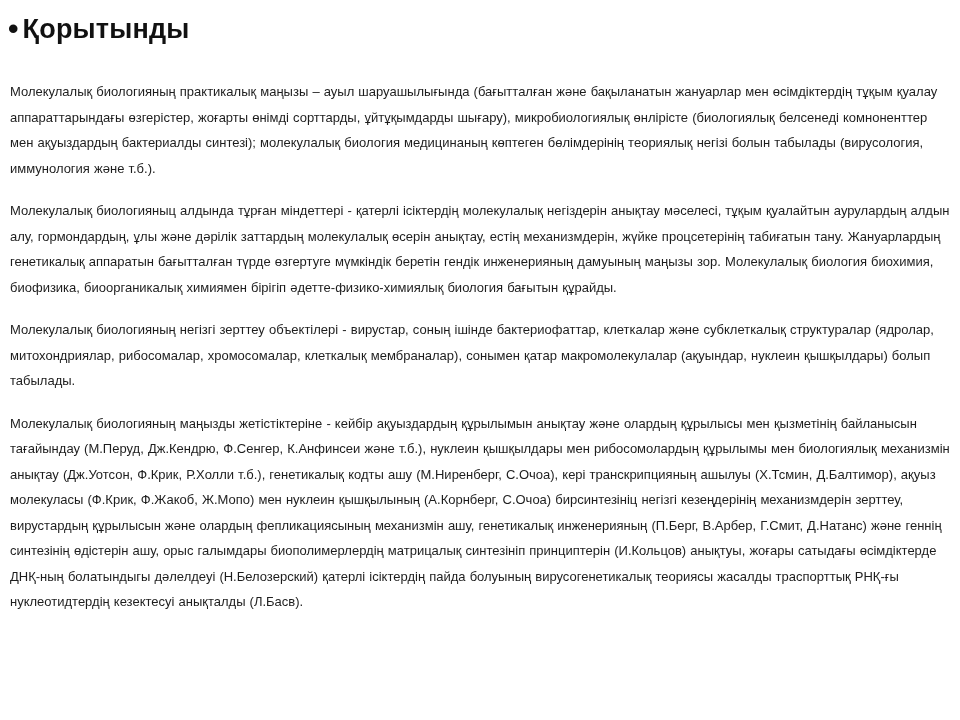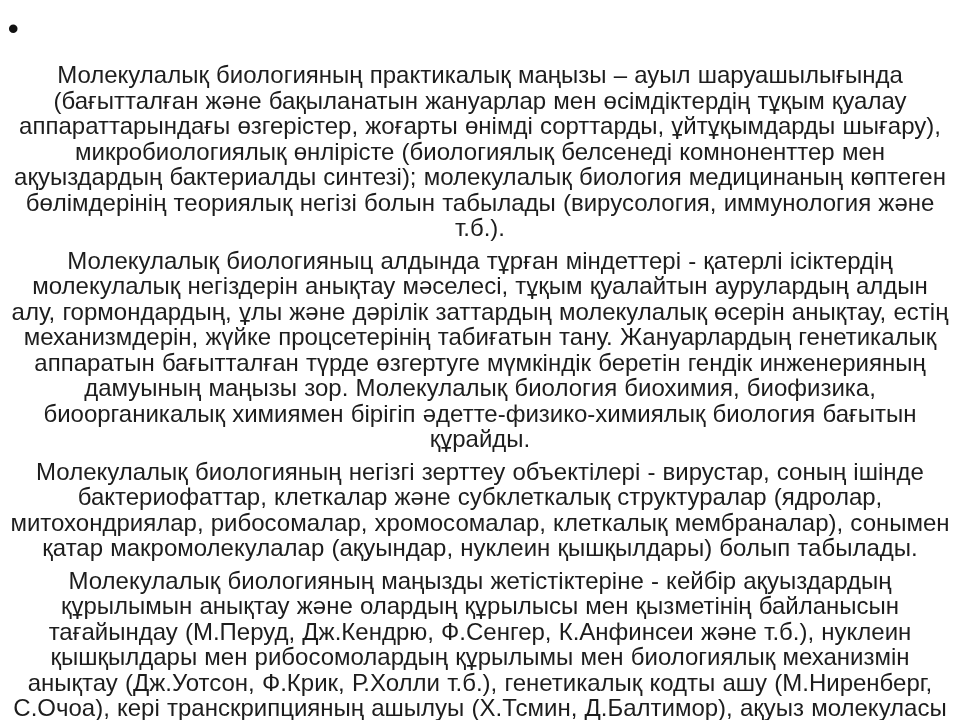--- a/index.html
+++ b/index.html
@@ -32,34 +32,35 @@
     font-size: 27px;
     line-height: 34px;
     font-weight: 700;
     color: #111111;
     letter-spacing: 0.2px;
   }
   .body-text {
     padding: 16px 10px 0 10px;
   }
   .body-text p {
-    margin: 0 0 7px 0;
-    font-size: 24px;
+    margin: 17px 0 7px 0;
+    font-size: 13px;
     line-height: 25.5px;
     color: #1d1d1d;
-    text-align: center;
+    text-align: left;
     word-spacing: 0.5px;
   }
 </style>
 </head>
 <body>
 
 <div class="slide">
   <div class="title-row">
     <span class="bullet-glyph">•</span>
+    <span class="slide-title">Қорытынды</span>
   </div>
 
   <div class="body-text">
     <p>Молекулалық биологияның практикалық маңызы – ауыл шаруашылығында (бағытталған және бақыланатын жануарлар мен өсімдіктердің тұқым қуалау аппараттарындағы өзгерістер, жоғарты өнімді сорттарды, ұйтұқымдарды шығару), микробиологиялық өнлірісте (биологиялық белсенеді комноненттер мен ақуыздардың бактериалды синтезі); молекулалық биология медицинаның көптеген бөлімдерінің теориялық негізі болын табылады (вирусология, иммунология және т.б.).</p>
     <p>Молекулалық биологияныц алдында тұрған міндеттері - қатерлі ісіктердің молекулалық негіздерін анықтау мәселесі, тұқым қуалайтын аурулардың алдын алу, гормондардың, ұлы және дәрілік заттардың молекулалық өсерін анықтау, естің механизмдерін, жүйке процсетерінің табиғатын тану. Жануарлардың генетикалық аппаратын бағытталған түрде өзгертуге мүмкіндік беретін гендік инженерияның дамуының маңызы зор. Молекулалық биология биохимия, биофизика, биоорганикалық химиямен бірігіп әдетте-физико-химиялық биология бағытын құрайды.</p>
     <p>Молекулалық биологияның негізгі зерттеу объектілері - вирустар, соның ішінде бактериофаттар, клеткалар және субклеткалық структуралар (ядролар, митохондриялар, рибосомалар, хромосомалар, клеткалық мембраналар), сонымен қатар макромолекулалар (ақуындар, нуклеин қышқылдары) болып табылады.</p>
     <p>Молекулалық биологияның маңызды жетістіктеріне - кейбір ақуыздардың құрылымын анықтау және олардың құрылысы мен қызметінің байланысын тағайындау (М.Перуд, Дж.Кендрю, Ф.Сенгер, К.Анфинсеи және т.б.), нуклеин қышқылдары мен рибосомолардың құрылымы мен биологиялық механизмін анықтау (Дж.Уотсон, Ф.Крик, Р.Холли т.б.), генетикалық кодты ашу (М.Ниренберг, С.Очоа), кері транскрипцияның ашылуы (Х.Тсмин, Д.Балтимор), ақуыз молекуласы (Ф.Крик, Ф.Жакоб, Ж.Мопо) мен нуклеин қышқылының (А.Корнберг, С.Очоа) бирсинтезініц негізгі кезеңдерінің механизмдерін зерттеу, вирустардың құрылысын және олардың фепликациясының механизмін ашу, генетикалық инженерияның (П.Берг, В.Арбер, Г.Смит, Д.Натанс) және геннің синтезінің өдістерін ашу, орыс галымдары биополимерлердің матрицалық синтезініп принциптерін (И.Кольцов) анықтуы, жоғары сатыдағы өсімдіктерде ДНҚ-ның болатындыгы дәлелдеуі (Н.Белозерский) қатерлі ісіктердің пайда болуының вирусогенетикалық теориясы жасалды траспорттық РНҚ-ғы нуклеотидтердің кезектесуі анықталды (Л.Басв).</p>
   </div>
 </div>
 

